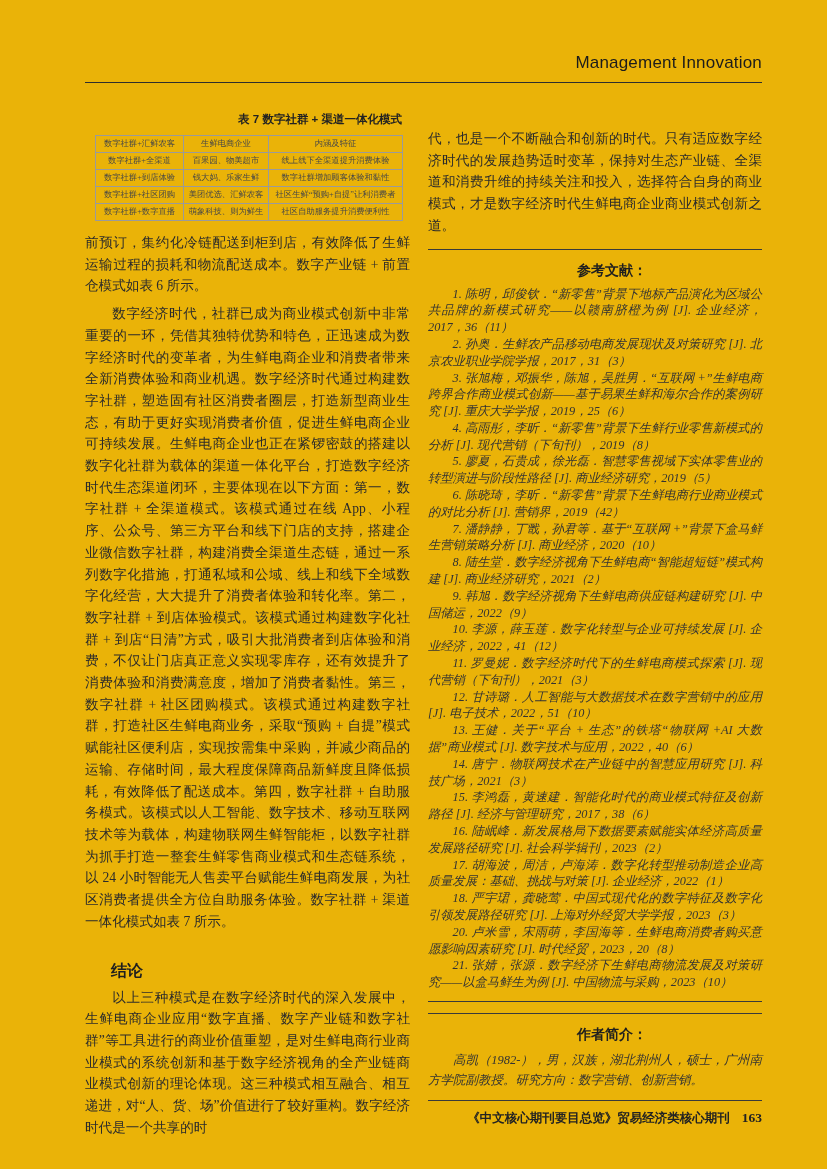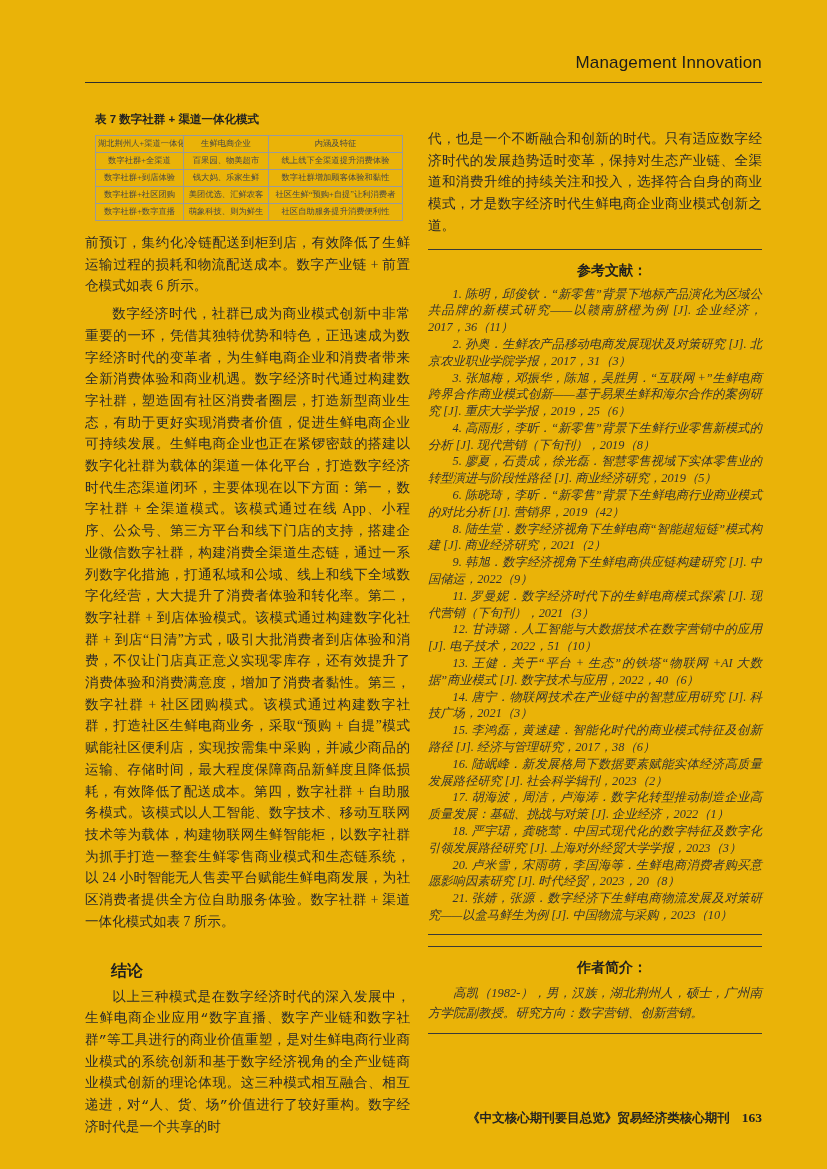--- a/index.html
+++ b/index.html
@@ -19,21 +19,21 @@
   .col{position:absolute;top:104px;width:325px;text-align:justify;}
   .col-left{left:85px;}
   .col-right{left:428px;top:120px;width:334px;}
   p{margin:0;}
   .body-text{font-size:13.6px;line-height:21.7px;color:#2b2b2b;}
   .indent{text-indent:2em;}
   
   .table-caption{
     font-family:"Liberation Sans","DejaVu Sans",sans-serif;
     font-weight:700;font-size:11.5px;color:#222;
-    text-align:left;margin:8px 8px 0 10px;
+    text-align:right;margin:8px 8px 0 10px;
   }
   table.mode-table{
     width:308px;margin:8px auto 0 10px;border-collapse:collapse;
     table-layout:fixed;font-size:8.3px;color:#474747;line-height:10px;
     border:1px solid #787878;
   }
   .mode-table th,.mode-table td{
     border:1px solid #9a9a9a;font-weight:400;text-align:center;
     padding:3px 2px;overflow:hidden;white-space:nowrap;
   }
@@ -68,21 +68,21 @@
   .author-rule{border-top:1.5px solid #3a3a3a;margin-top:10px;}
   
   .footer{
     position:absolute;top:1110px;right:65px;
     font-family:Liberation Serif, serif;
     font-size:12.5px;font-weight:600;color:#222;
   }
   .footer .page-num{font-size:13.5px;font-weight:600;margin-left:12px;}
   .para1{margin-top:11px;}
   .para2{margin-top:6px;}
-  .concl{margin-top:0;font-family:Liberation Mono, monospace;}
+  .concl{margin-top:0;}
   .rc-para{margin-top:8px;}
   .refs{margin-top:4px;}
 </style>
 </head>
 <body>
 
 <div class="page">
 
   <div class="running-head">Management Innovation</div>
   <div class="header-rule"></div>
@@ -92,21 +92,21 @@
 
     <table class="mode-table">
       <colgroup>
           <col class="c1">
           <col class="c2">
           <col>
         </colgroup>
       <thead>
         <tr>
 
-        <th>湖北荆州人+渠道一体化</th>
+        <th>数字社群+汇鲜农客</th>
             <th>生鲜电商企业</th>
             <th>内涵及特征</th>
           </tr>
       </thead>
       <tbody>
 
           <tr>
             <td>数字社群+全渠道</td>
             <td>百果园、物美超市</td>
             <td>线上线下全渠道提升消费体验</td>
@@ -146,22 +146,24 @@
     <div class="block-heading">参考文献：</div>
 
     <div class="refs">
 
     <p>1. 陈明，邱俊钦．“新零售”背景下地标产品演化为区域公共品牌的新模式研究——以赣南脐橙为例 [J]. 企业经济，2017，36（11）</p>
         <p>2. 孙奥．生鲜农产品移动电商发展现状及对策研究 [J]. 北京农业职业学院学报，2017，31（3）</p>
         <p>3. 张旭梅，邓振华，陈旭，吴胜男．“互联网 +”生鲜电商跨界合作商业模式创新——基于易果生鲜和海尔合作的案例研究 [J]. 重庆大学学报，2019，25（6）</p>
         <p>4. 高雨彤，李昕．“新零售”背景下生鲜行业零售新模式的分析 [J]. 现代营销（下旬刊），2019（8）</p>
         <p>5. 廖夏，石贵成，徐光磊．智慧零售视域下实体零售业的转型演进与阶段性路径 [J]. 商业经济研究，2019（5）</p>
         <p>6. 陈晓琦，李昕．“新零售”背景下生鲜电商行业商业模式的对比分析 [J]. 营销界，2019（42）</p>
+        <p>7. 潘静静，丁戬，孙君等．基于“互联网 +”背景下盒马鲜生营销策略分析 [J]. 商业经济，2020（10）</p>
         <p>8. 陆生堂．数字经济视角下生鲜电商“智能超短链”模式构建 [J]. 商业经济研究，2021（2）</p>
         <p>9. 韩旭．数字经济视角下生鲜电商供应链构建研究 [J]. 中国储运，2022（9）</p>
+        <p>10. 李源，薛玉莲．数字化转型与企业可持续发展 [J]. 企业经济，2022，41（12）</p>
         <p>11. 罗曼妮．数字经济时代下的生鲜电商模式探索 [J]. 现代营销（下旬刊），2021（3）</p>
         <p>12. 甘诗璐．人工智能与大数据技术在数字营销中的应用 [J]. 电子技术，2022，51（10）</p>
         <p>13. 王健．关于“平台 + 生态”的铁塔“物联网 +AI 大数据”商业模式 [J]. 数字技术与应用，2022，40（6）</p>
         <p>14. 唐宁．物联网技术在产业链中的智慧应用研究 [J]. 科技广场，2021（3）</p>
         <p>15. 李鸿磊，黄速建．智能化时代的商业模式特征及创新路径 [J]. 经济与管理研究，2017，38（6）</p>
         <p>16. 陆岷峰．新发展格局下数据要素赋能实体经济高质量发展路径研究 [J]. 社会科学辑刊，2023（2）</p>
         <p>17. 胡海波，周洁，卢海涛．数字化转型推动制造企业高质量发展：基础、挑战与对策 [J]. 企业经济，2022（1）</p>
         <p>18. 严宇珺，龚晓莺．中国式现代化的数字特征及数字化引领发展路径研究 [J]. 上海对外经贸大学学报，2023（3）</p>
         <p>20. 卢米雪，宋雨萌，李国海等．生鲜电商消费者购买意愿影响因素研究 [J]. 时代经贸，2023，20（8）</p>
         <p>21. 张婧，张源．数字经济下生鲜电商物流发展及对策研究——以盒马鲜生为例 [J]. 中国物流与采购，2023（10）</p>

